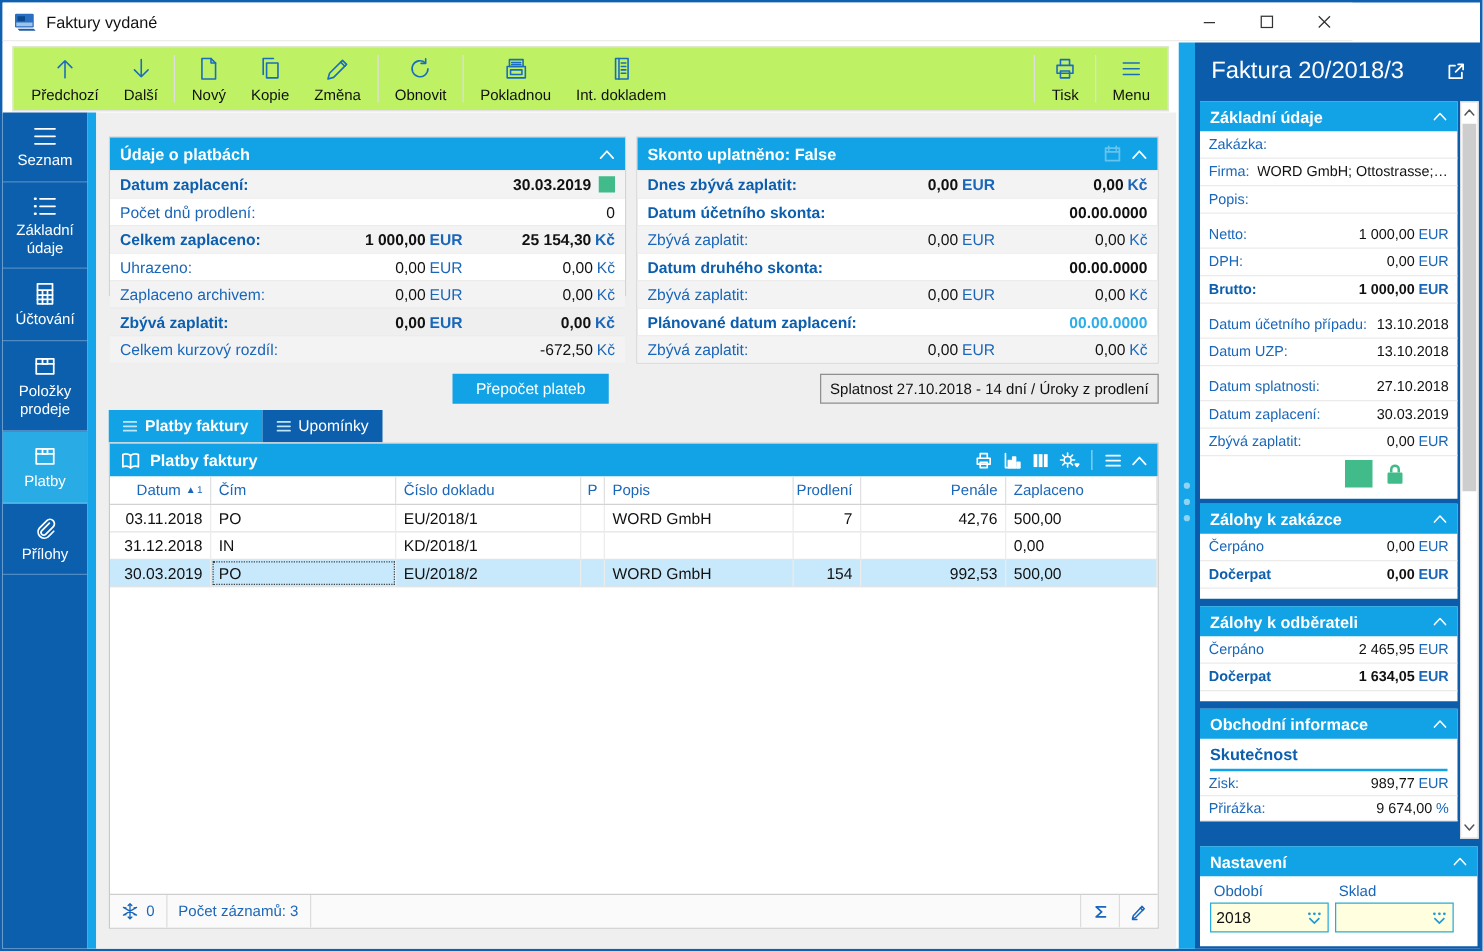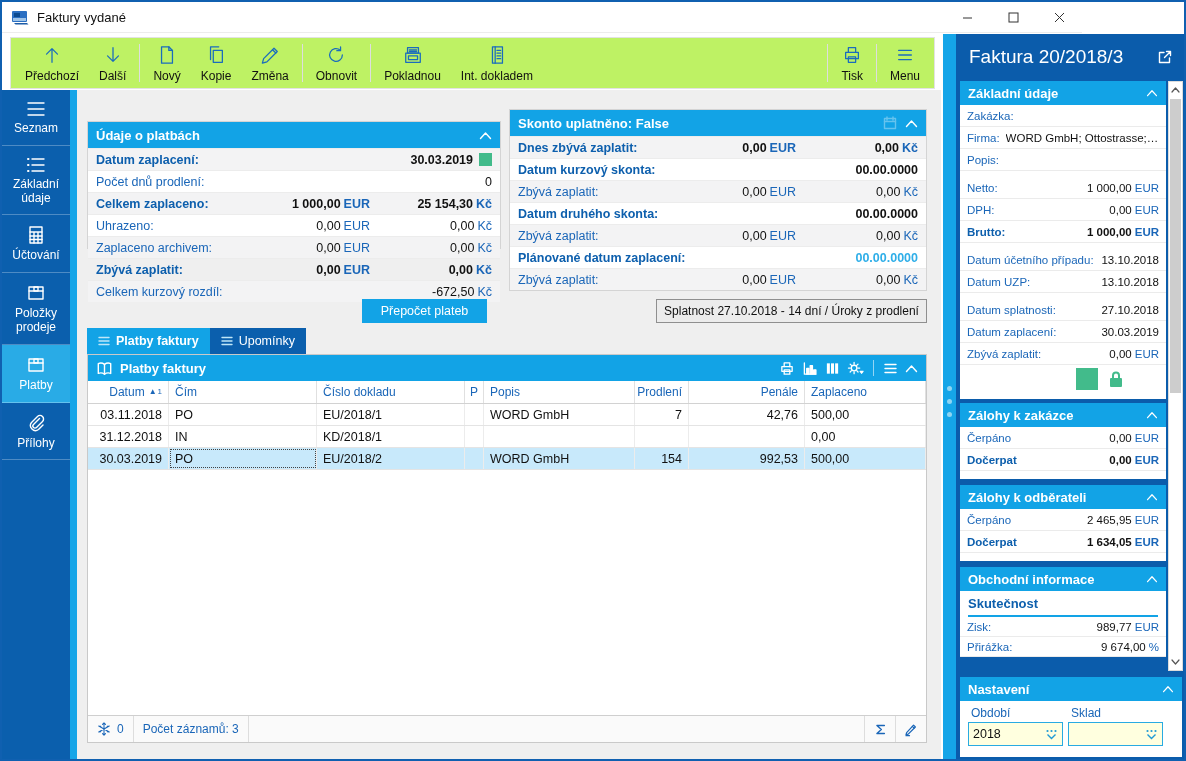--- a/index.html
+++ b/index.html
@@ -312,21 +312,21 @@
         <svg width="20" height="20" viewBox="0 0 20 20" class="stk">
           <path d="M13.5 5.5l-6 6a2.1 2.1 0 0 0 3 3l6-6a3.5 3.5 0 0 0-5-5l-6 6a5 5 0 0 0 7 7l4.5-4.5"></path>
         </svg>
       </span>
     <span class="lab">Přílohy</span>
   </div>
 </div>
 <div class="sb-strip"></div>
 <div class="content-bg"></div>
 
-<div class="panel" style="left:85px;top:119px;width:414px;height:128px">
+<div class="panel" style="left:85px;top:107px;width:414px;height:128px">
   <div class="panel-h">
     <span>Údaje o platbách</span>
     <span class="spring"></span>
     <span>
         <svg width="13" height="9" viewBox="0 0 13 9" class="stk">
           <path d="M1.5 7.5L6.5 2l5 5.5"></path>
         </svg>
       </span>
   </div>
   <div class="prow stripe bold">
@@ -404,21 +404,21 @@
   </div>
   <div class="prow stripe bold">
     <span class="lbl">Dnes zbývá zaplatit:</span>
     <span class="v1"><span class="num">0,00</span><span class="unit">EUR</span></span>
     <span class="v2">
         <span class="num">0,00</span>
         <span class="unit">Kč</span>
       </span>
   </div>
   <div class="prow bold">
-    <span class="lbl">Datum kurzový skonta:</span>
+    <span class="lbl">Datum účetního skonta:</span>
     <span class="v1"></span>
     <span class="v2">
         <span class="num">00.00.0000</span>
       </span>
   </div>
   <div class="prow stripe">
     <span class="lbl">Zbývá zaplatit:</span>
     <span class="v1"><span class="num">0,00</span><span class="unit">EUR</span></span>
     <span class="v2">
         <span class="num">0,00</span>

